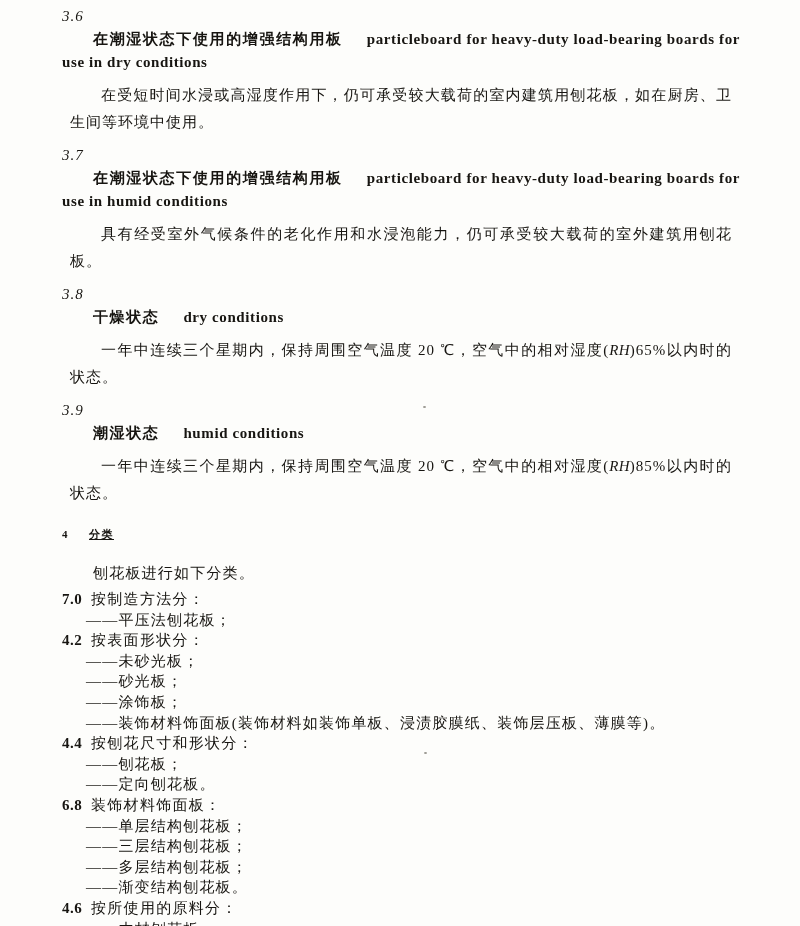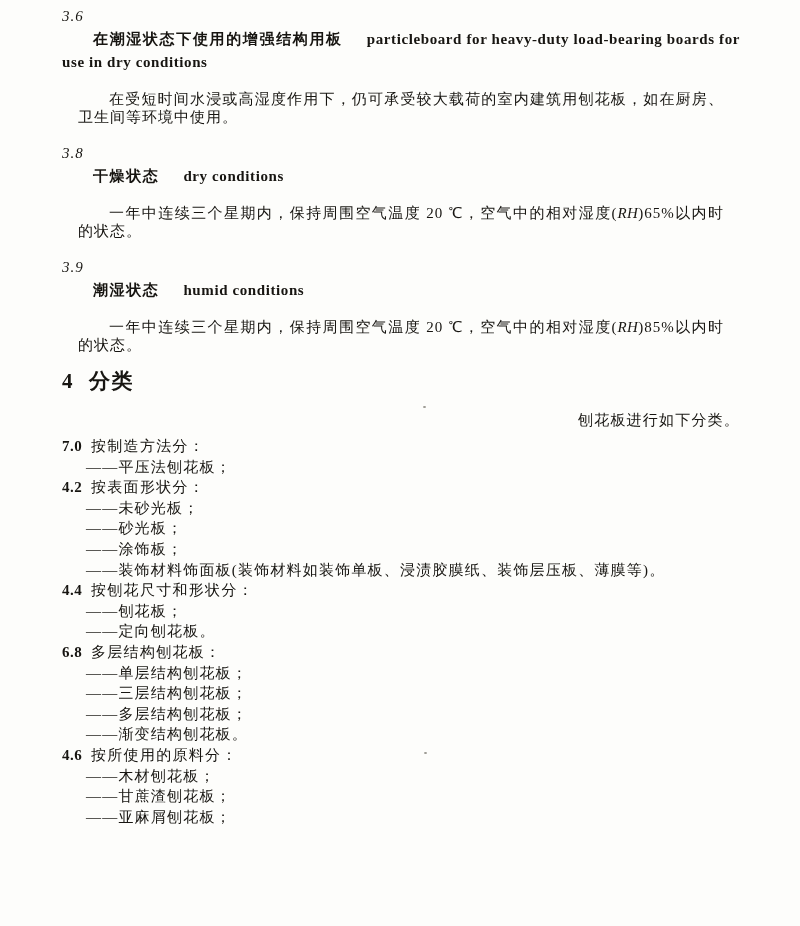--- a/index.html
+++ b/index.html
@@ -20,43 +20,43 @@
   .term-heading{
     margin:1px 0 0;
     font-weight:700;
     line-height:23px;
     text-indent:31px;
     text-align:justify;
     letter-spacing:.6px;
   }
   .term-heading .cn{margin-right:24px;letter-spacing:1.6px;}
   .def{
-    margin:16px;
-    line-height:18px;
+    margin:8px;
+    line-height:27px;
     text-indent:31px;
     text-align:justify;
     letter-spacing:1px;
   }
   .def .rh{font-style:italic;letter-spacing:.3px;}
 
   
   .chapter{
     margin:16px 0 16px;
-    font-size:21px;
+    font-size:11px;
     font-weight:700;
     line-height:23px;
     letter-spacing:1.5px;
+    text-decoration:underline;
   }
   .chapter .chnum{display:inline-block;width:27px;letter-spacing:0;}
   .intro{
     margin:7px 0 5px;
     line-height:22px;
     text-indent:31px;
     letter-spacing:1.2px;
-    text-align:right;
   }
   .clause-head{line-height:20.6px;letter-spacing:1.3px;}
   .clause-head .num{
     font-weight:700;
     display:inline-block;
     width:29px;
     letter-spacing:.5px;
   }
   .item{
     line-height:20.6px;
@@ -73,20 +73,25 @@
 <body>
 
 <div class="page">
 
   <section class="term">
     <div class="sec-num">3.6</div>
     <p class="term-heading"><span class="cn">在潮湿状态下使用的增强结构用板</span><span class="en">particleboard for heavy-duty load-bearing boards for use in dry conditions</span></p>
     <p class="def">在受短时间水浸或高湿度作用下，仍可承受较大载荷的室内建筑用刨花板，如在厨房、卫生间等环境中使用。</p>
   </section>
 
+  <section class="term">
+    <div class="sec-num">3.7</div>
+    <p class="term-heading"><span class="cn">在潮湿状态下使用的增强结构用板</span><span class="en">particleboard for heavy-duty load-bearing boards for use in humid conditions</span></p>
+    <p class="def">具有经受室外气候条件的老化作用和水浸泡能力，仍可承受较大载荷的室外建筑用刨花板。</p>
+  </section>
 
   <section class="term">
     <div class="sec-num">3.8</div>
     <p class="term-heading"><span class="cn">干燥状态</span><span class="en">dry conditions</span></p>
     <p class="def"><span>一年中连续三个星期内，保持周围空气温度 20 ℃，空气中的相对湿度(</span><span class="rh">RH</span><span>)65%以内时的状态。</span></p>
   </section>
 
   <section class="term">
     <div class="sec-num">3.9</div>
     <p class="term-heading"><span class="cn">潮湿状态</span><span class="en">humid conditions</span></p>
@@ -110,21 +115,21 @@
   </div>
 
 
   <div class="clause">
     <div class="clause-head"><span class="num">4.4</span><span>按刨花尺寸和形状分：</span></div>
     <div class="item">——刨花板；</div>
     <div class="item">——定向刨花板。</div>
   </div>
 
   <div class="clause">
-    <div class="clause-head"><span class="num">6.8</span><span>多层结构刨花板：</span></div>
+    <div class="clause-head"><span class="num">6.8</span><span>装饰材料饰面板：</span></div>
     <div class="item">——单层结构刨花板；</div>
     <div class="item">——三层结构刨花板；</div>
     <div class="item">——多层结构刨花板；</div>
     <div class="item">——渐变结构刨花板。</div>
   </div>
 
   <div class="clause">
     <div class="clause-head"><span class="num">4.6</span><span>按所使用的原料分：</span></div>
     <div class="item">——木材刨花板；</div>
     <div class="item">——甘蔗渣刨花板；</div>

